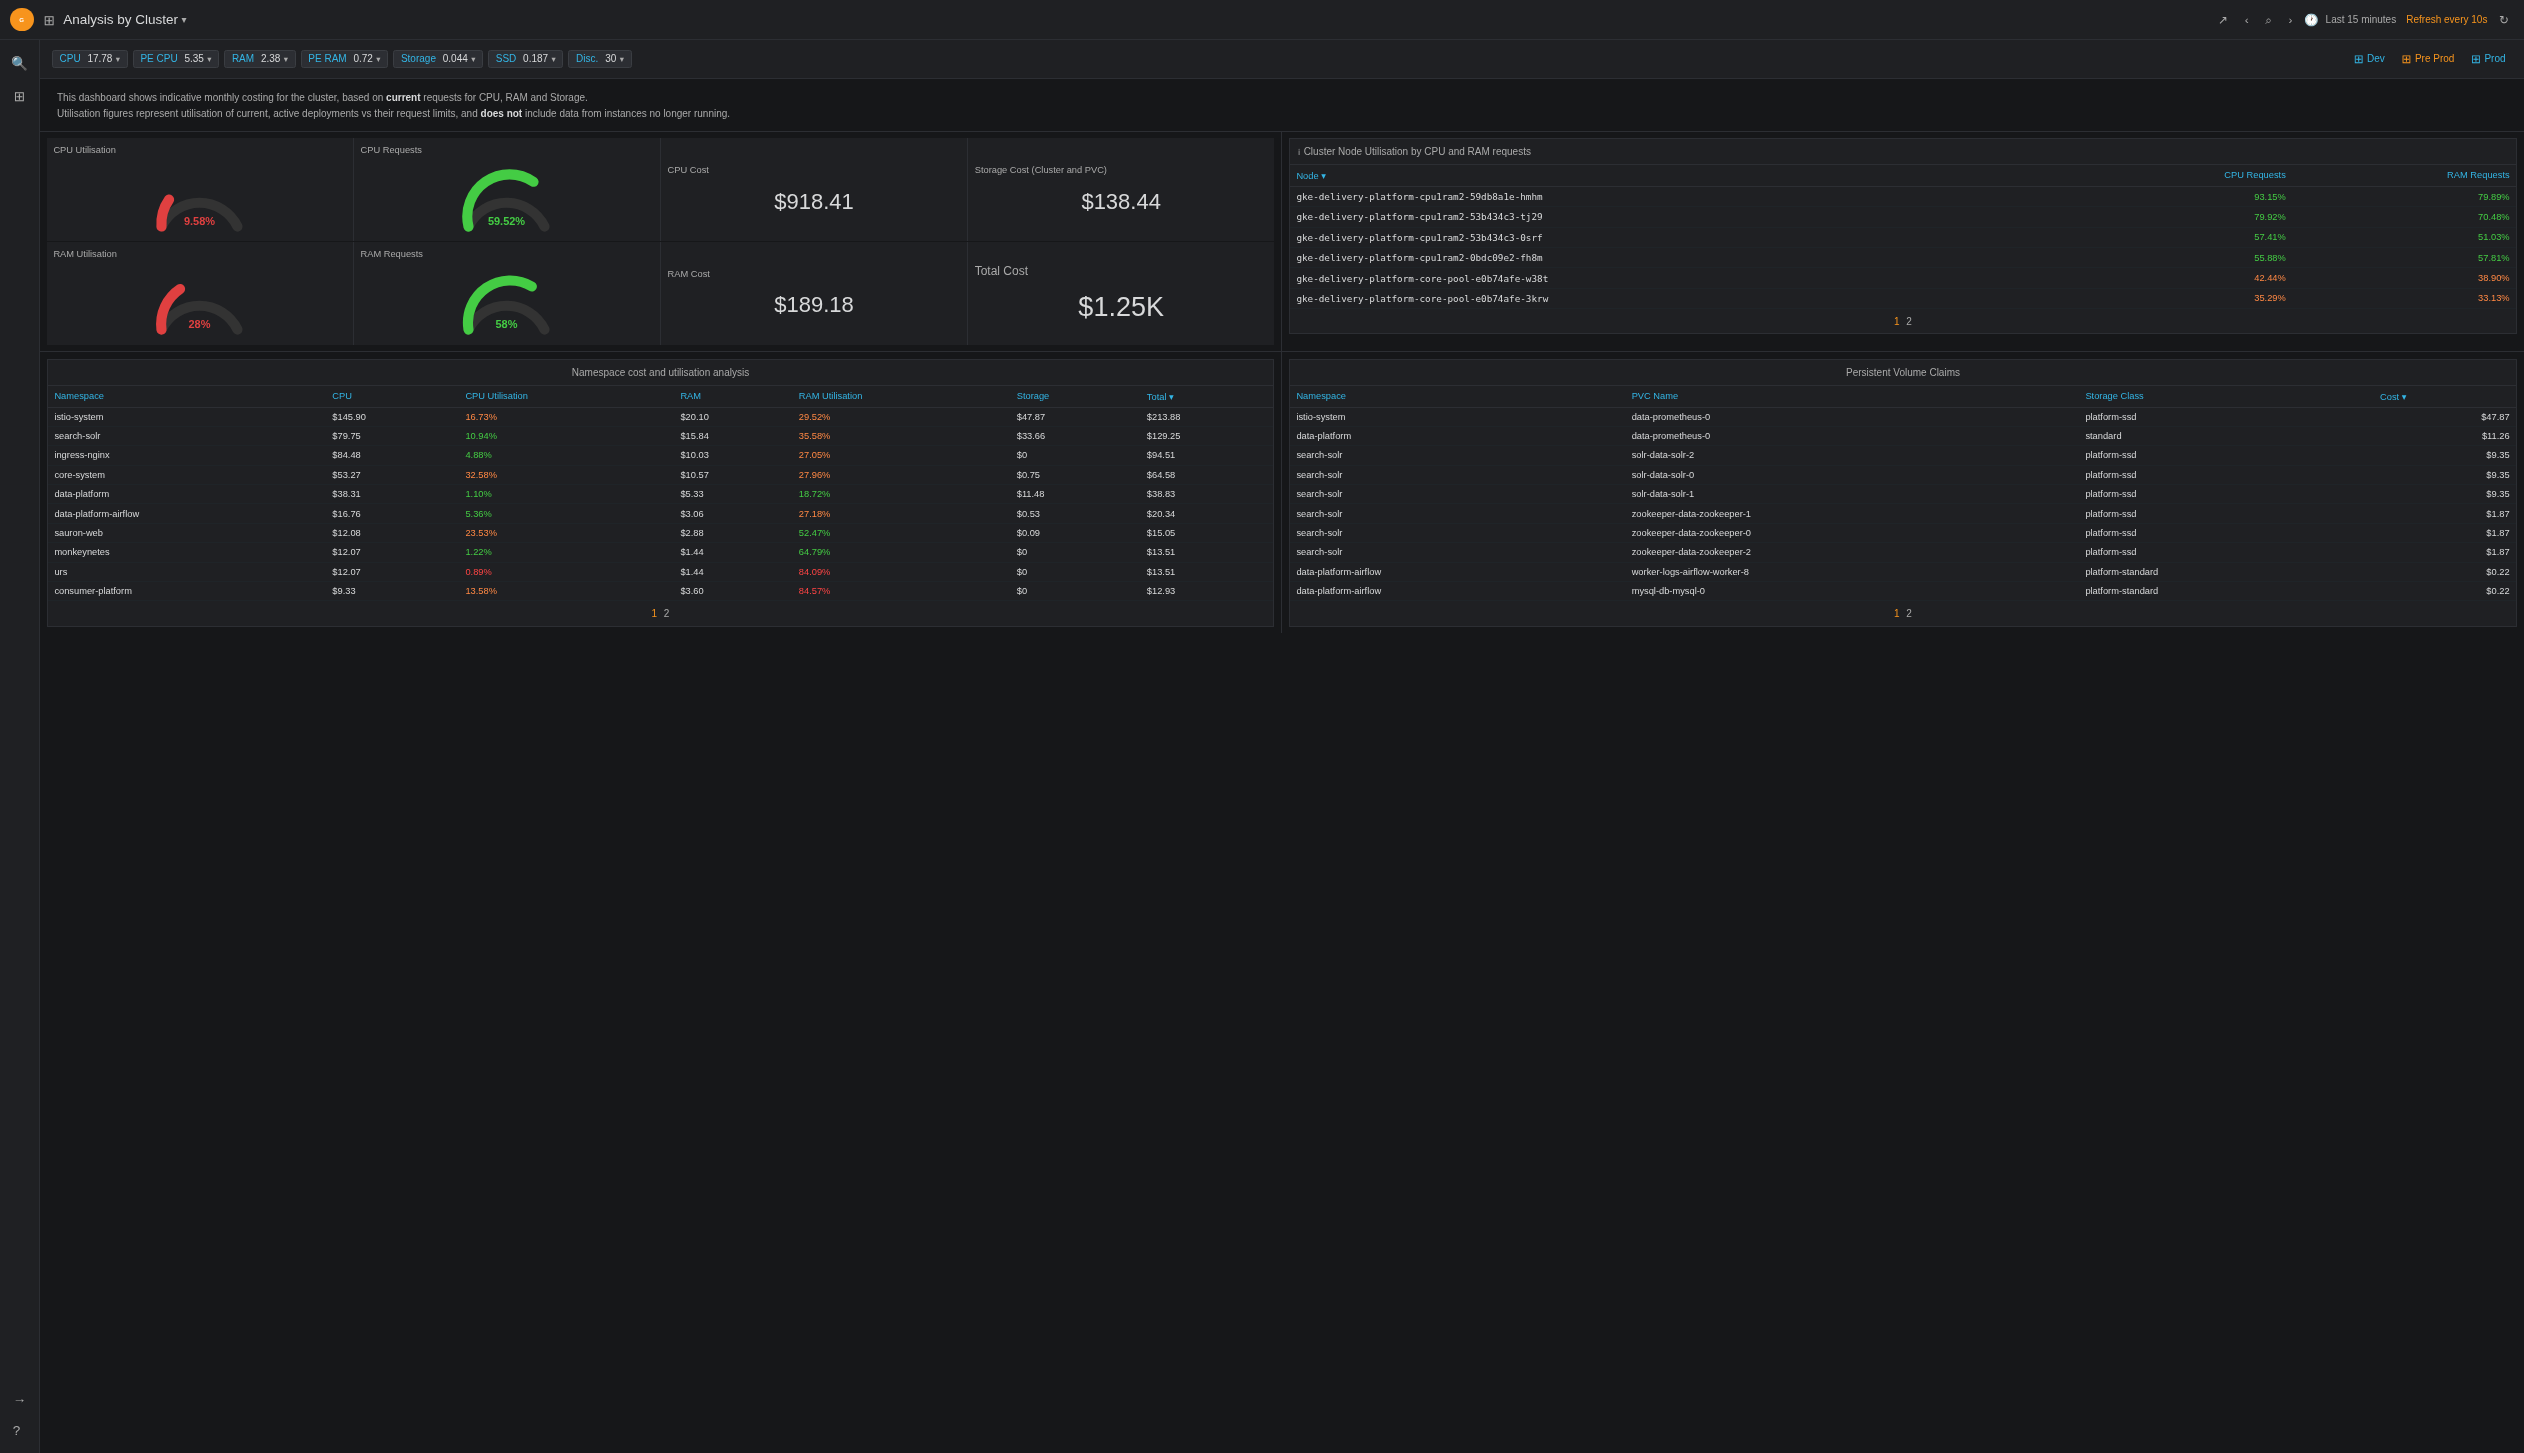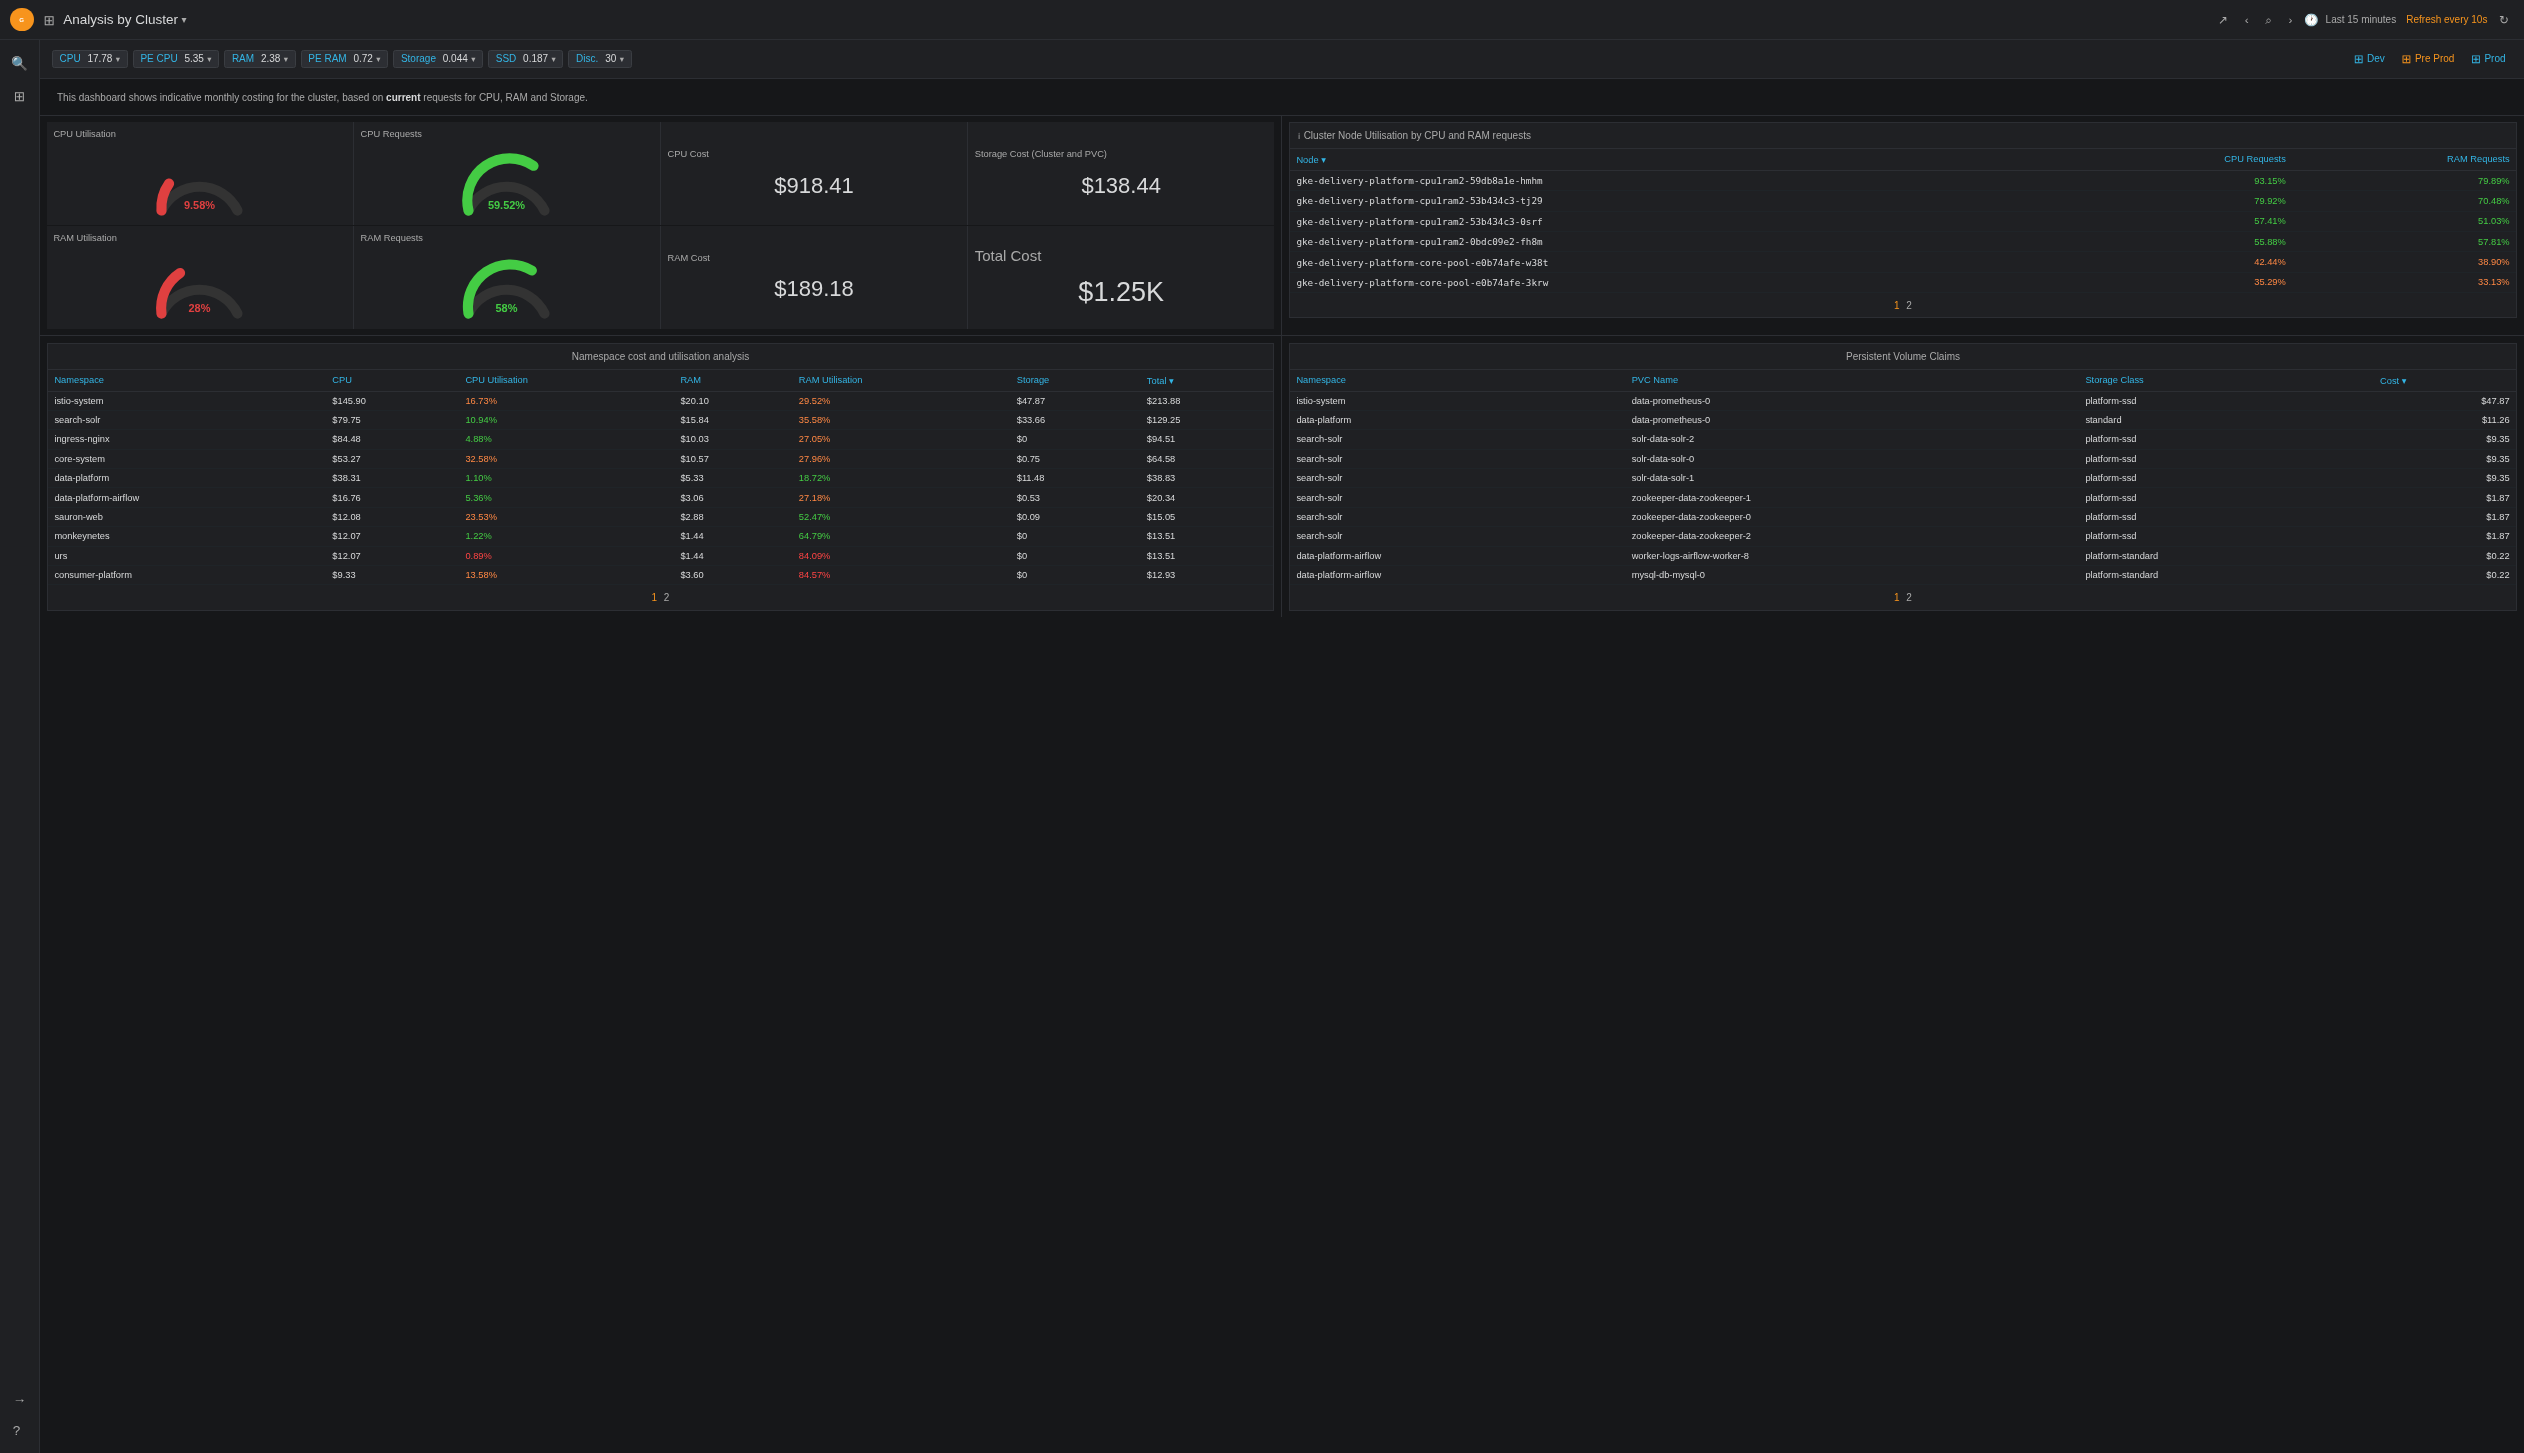--- a/index.html
+++ b/index.html
@@ -140,20 +140,21 @@
         </button>
         <button class="cluster-btn">
           <span class="grid-icon">⊞</span>
           <span>Prod</span>
         </button>
       </div>
     </div>
 
     <div class="info-text">
       <div>This dashboard shows indicative monthly costing for the cluster, based on <strong>current</strong> requests for CPU, RAM and Storage.</div>
+      <div>Utilisation figures represent utilisation of current, active deployments vs their request limits, and <strong>does not</strong> include data from instances no longer running.</div>
     </div>
 
     <div style="display:grid;grid-template-columns:1fr 1fr;gap:0;border-bottom:0.8px solid #2c2e33;">
 
       <div style="padding:6.7px;border-right:0.8px solid #2c2e33;">
 
         <div style="display:grid;grid-template-columns:1fr 1fr 1fr 1fr;gap:0.8px;background:#2c2e33;margin-bottom:0.8px;">
 
           <div style="background:#1f2023;padding:6.7px;">
             <div style="color:#aaa;font-size:9.3px;margin-bottom:3.4px;">CPU Utilisation</div>
@@ -216,21 +217,21 @@
               </svg>
             </div>
           </div>
 
           <div style="background:#1f2023;padding:6.7px;display:flex;flex-direction:column;justify-content:center;align-items:center;">
             <div style="color:#aaa;font-size:9.3px;margin-bottom:13.5px;align-self:flex-start;">RAM Cost</div>
             <div style="font-size:22px;font-weight:300;color:#d8d9da;">$189.18</div>
           </div>
 
           <div style="background:#1f2023;padding:6.7px;display:flex;flex-direction:column;justify-content:center;align-items:center;">
-            <div style="color:#aaa;font-size:15px;margin-bottom:13.5px;align-self:flex-start;">Total Cost</div>
+            <div style="color:#aaa;font-size:12px;margin-bottom:13.5px;align-self:flex-start;">Total Cost</div>
             <div style="font-size:27px;font-weight:300;color:#d8d9da;">$1.25K</div>
           </div>
         </div>
       </div>
 
       <div style="padding:6.7px;">
         <div style="background:#1f2023;border:0.8px solid #2c2e33;">
           <div style="padding:6.7px 8.4px;color:#aaa;font-size:10px;border-bottom:0.8px solid #2c2e33;display:flex;align-items:center;gap:3.4px;">
             <span style="color:#aaa;font-size:8.4px;">ℹ</span>
             <span>Cluster Node Utilisation by CPU and RAM requests</span>

